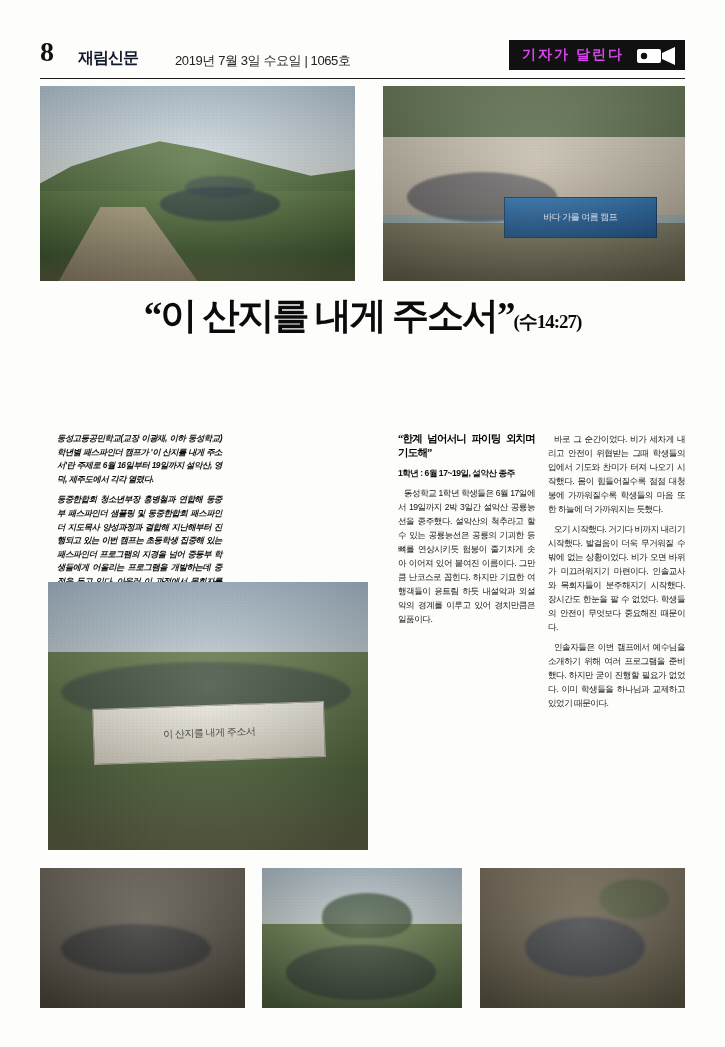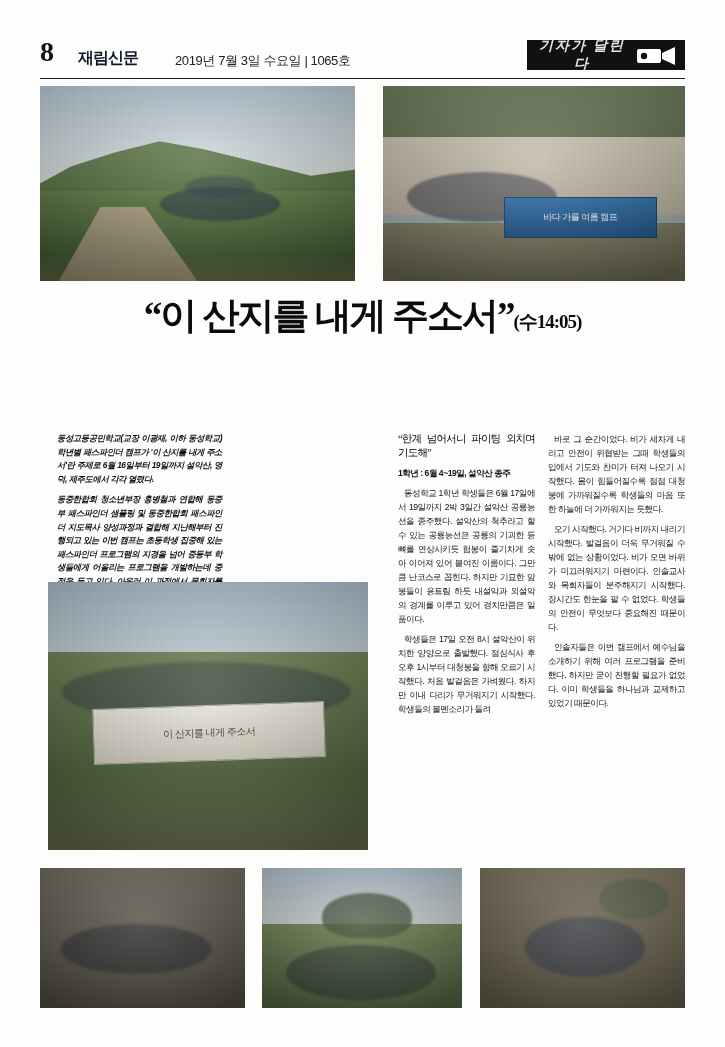--- a/index.html
+++ b/index.html
@@ -51,27 +51,26 @@
     left: 135px;
     top: 12px;
     font-size: 13px;
     color: #222;
     letter-spacing: -0.4px;
   }
   #section-badge {
     position: absolute;
     right: 0;
     top: 0;
-    width: 158px;
+    width: 176px;
     height: 30px;
     background: #111;
-    color: #e5e5e5;
+    color: #d946ef;
     display: flex;
     align-items: center;
-    font-style: italic;
   }
   #section-badge .label {
     flex: 1;
     text-align: center;
     font-size: 14px;
     font-weight: bold;
     letter-spacing: 2px;
     padding-left: 6px;
   }
   #section-badge .cam {
@@ -199,21 +198,21 @@
     color: #121212;
     letter-spacing: -0.5px;
     text-align: justify;
   }
   .col p { margin: 0 0 6px 0; text-indent: 6px; }
   #col-mid { left: 398px; top: 432px; width: 137px; }
   #col-right { left: 548px; top: 432px; width: 137px; }
 
   .subhead {
     font-family: "Liberation Serif", serif;
-    font-weight: normal;
+    font-weight: bold;
     font-size: 10.5px;
     letter-spacing: -0.8px;
     color: #000;
     line-height: 1.35;
     margin-bottom: 5px;
     text-indent: 0 !important;
   }
   .boldline {
     font-weight: bold;
     text-indent: 0 !important;
@@ -286,35 +285,34 @@
     <div class="bldg"></div>
     <div class="ground"></div>
     <div class="blob" style="left:8%;top:44%;width:150px;height:50px;background:rgba(35,40,55,.5);filter:blur(1.2px);"></div>
     <div class="banner">바다 가를 여름 캠프</div>
     <div class="grain"></div>
     <div class="shadow-l"></div>
   </div>
 
   <div id="headline-wrap">
     <div id="headline">
-      <span>“이 산지를 내게 주소서”</span><span class="verse">(수14:05)</span>
+      <span>“이 산지를 내게 주소서”</span><span class="verse">(수14:27)</span>
     </div>
   </div>
 
   <div id="lede">
     <p>동성고등공민학교(교장 이광재, 이하 동성학교)학년별 패스파인더 캠프가 '이 산지를 내게 주소서'란 주제로 6월 16일부터 19일까지 설악산, 영덕, 제주도에서 각각 열렸다.</p>
     <p>동중한합회 청소년부장 홍병철과 연합해 동중부 패스파인더 샘플링 및 동중한합회 패스파인더 지도목사 양성과정과 결합해 지난해부터 진행되고 있는 이번 캠프는 초등학생 집중해 있는 패스파인더 프로그램의 지경을 넘어 중등부 학생들에게 어울리는 프로그램을 개발하는데 중점을 두고 있다. 아울러 이 과정에서 목회자를 대상으로 PPLA(Pastor Path-Finder Leadership Award)교육을 함께 실시한 것으로 200명의 목회자가 참석했다.</p>
     <p>이번 캠프는 1학년-설악산 등반, 2학년-낚시캠핑, 3학년-제주도 자전거 일주 등 각 학년별로 나눠 한층 더 다채로운 프로그램을 시도했다.</p>
   </div>
 
   <div class="col" id="col-mid">
     <p class="subhead">“한계 넘어서니 파이팅 외치며 기도해”</p>
-    <p class="boldline">1학년 : 6월 4~19일, 설악산 종주</p>
-    <p>동성학교 1학년 학생들은 6월 17일에서 19일까지 2박 3일간 설악산 공룡능선을 종주했다. 설악산의 척추라고 할 수 있는 공룡능선은 공룡의 기괴한 등뼈를 연상시키듯 험봉이 줄기차게 솟아 이어져 있어 붙여진 이름이다. 그만큼 난코스로 꼽힌다. 하지만 기묘한 암봉들이 용트림 하듯 내설악과 외설악의 경계를 이루고 있어 경치만큼은 일품이다.</p>
-    <p>학생들은 17일 오전 8시 설악산이 위치한 양양으로 출발했다. 점심식사 후 오후 1시부터 대청봉을 향해 오르기 시작했다. 처음 발걸음은 가벼웠다. 하지만 이내 다리가 무거워지기 시작했다. 학생들의 볼멘소리가 들려</p>
+    <p class="boldline">1학년 : 6월 17~19일, 설악산 종주</p>
+    <p>동성학교 1학년 학생들은 6월 17일에서 19일까지 2박 3일간 설악산 공룡능선을 종주했다. 설악산의 척추라고 할 수 있는 공룡능선은 공룡의 기괴한 등뼈를 연상시키듯 험봉이 줄기차게 솟아 이어져 있어 붙여진 이름이다. 그만큼 난코스로 꼽힌다. 하지만 기묘한 여행객들이 용트림 하듯 내설악과 외설악의 경계를 이루고 있어 경치만큼은 일품이다.</p>
   </div>
 
   <div class="col" id="col-right">
     <p>바로 그 순간이었다. 비가 세차게 내리고 안전이 위협받는 그때 학생들의 입에서 기도와 찬미가 터져 나오기 시작했다. 몸이 힘들어질수록 점점 대청봉에 가까워질수록 학생들의 마음 또한 하늘에 더 가까워지는 듯했다.</p>
     <p>오기 시작했다. 거기다 비까지 내리기 시작했다. 발걸음이 더욱 무거워질 수밖에 없는 상황이었다. 비가 오면 바위가 미끄러워지기 마련이다. 인솔교사와 목회자들이 분주해지기 시작했다. 장시간도 한눈을 팔 수 없었다. 학생들의 안전이 무엇보다 중요해진 때문이다.</p>
     <p>인솔자들은 이번 캠프에서 예수님을 소개하기 위해 여러 프로그램을 준비했다. 하지만 굳이 진행할 필요가 없었다. 이미 학생들을 하나님과 교제하고 있었기 때문이다.</p>
   </div>
 
   <div class="photo" id="photo-mid-left">
     <div class="sky"></div>

